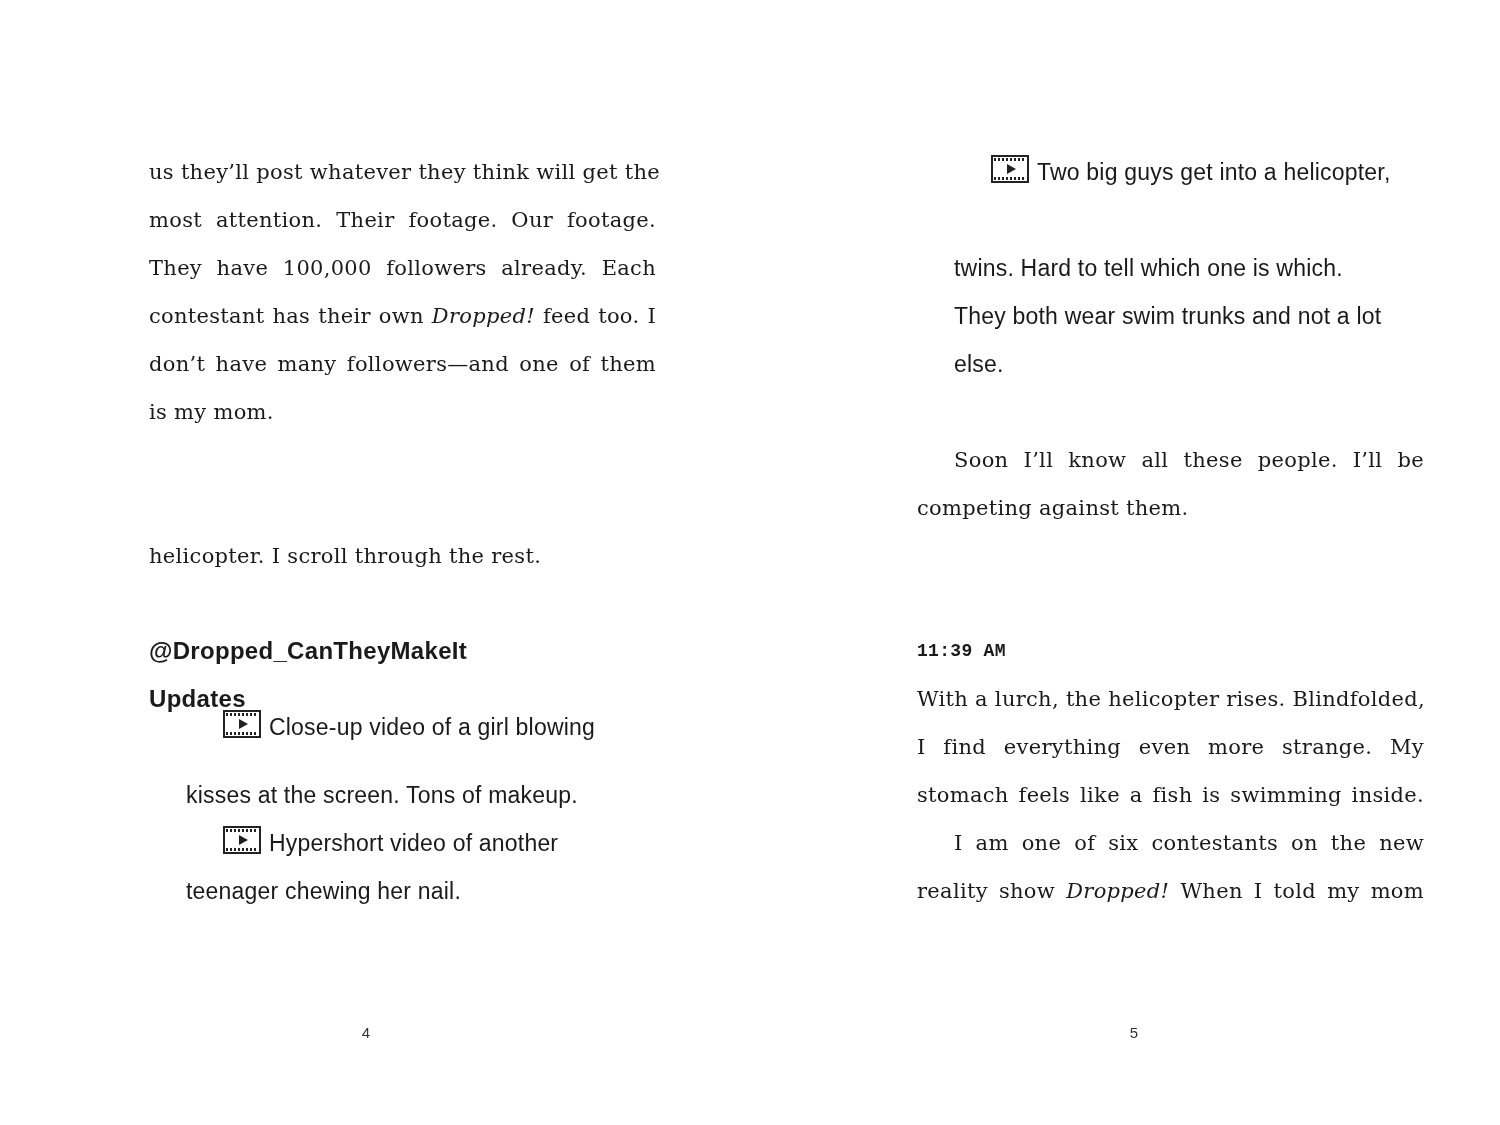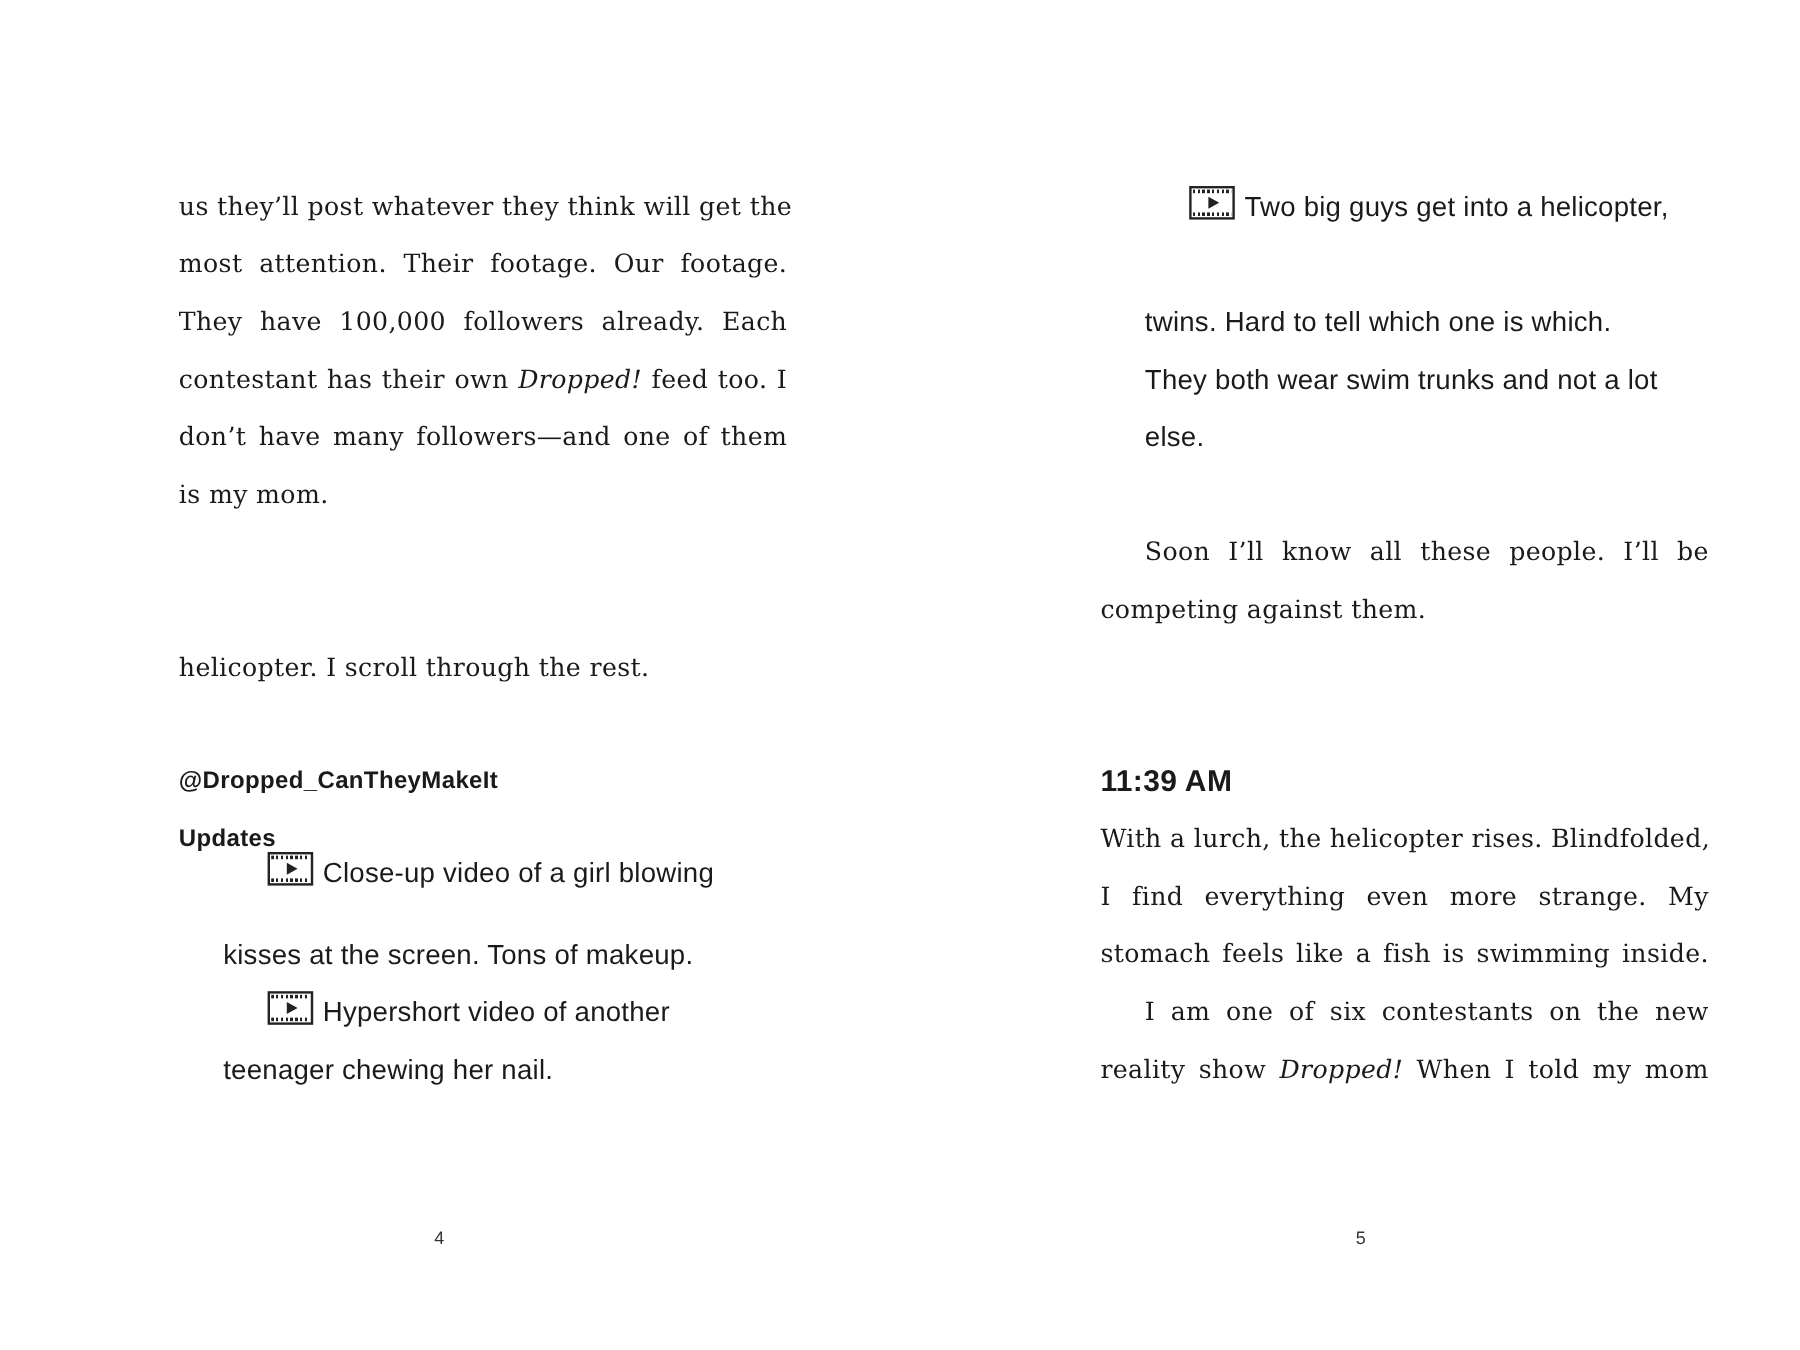--- a/index.html
+++ b/index.html
@@ -9,22 +9,22 @@
     .page.right { left: 881px; }
     .line {
       position: absolute; left: 0; width: 507px; height: 48px; line-height: 48px;
       white-space: nowrap; font-family: "DejaVu Serif", serif; font-size: 21px;
       letter-spacing: 0.3px;
       margin-left: 36px;
     }
     .line.justify { text-align: justify; text-align-last: justify; }
     .line.indent { padding-left: 37px; box-sizing: border-box; }
     .line.sans { font-family: "Liberation Sans", sans-serif; font-size: 23px; letter-spacing: 0.2px; }
-    .line.bold-sans { font-family: "Liberation Sans", sans-serif; font-size: 20px; font-weight: bold; }
-    .line.bold-serif { font-family: Liberation Sans, sans-serif; font-size: 25px; font-weight: bold; }
+    .line.bold-sans { font-family: "Liberation Sans", sans-serif; font-size: 24px; font-weight: bold; }
+    .line.bold-serif { font-family: Liberation Mono, monospace; font-size: 18px; font-weight: bold; }
     .line.update-first { padding-left: 74px; box-sizing: border-box; width: 470px; }
     .line.update-cont { padding-left: 37px; box-sizing: border-box; width: 470px; }
     em { font-style: italic; }
     .vid {
       display: inline-block; position: relative; width: 38px; height: 28px;
       border: 2px solid #222; box-sizing: border-box; vertical-align: -3px; margin-right: 8px;
       background: #fff;
     }
     .vid::before, .vid::after {
       content: ""; position: absolute; left: 1px; right: 1px; height: 3px;

